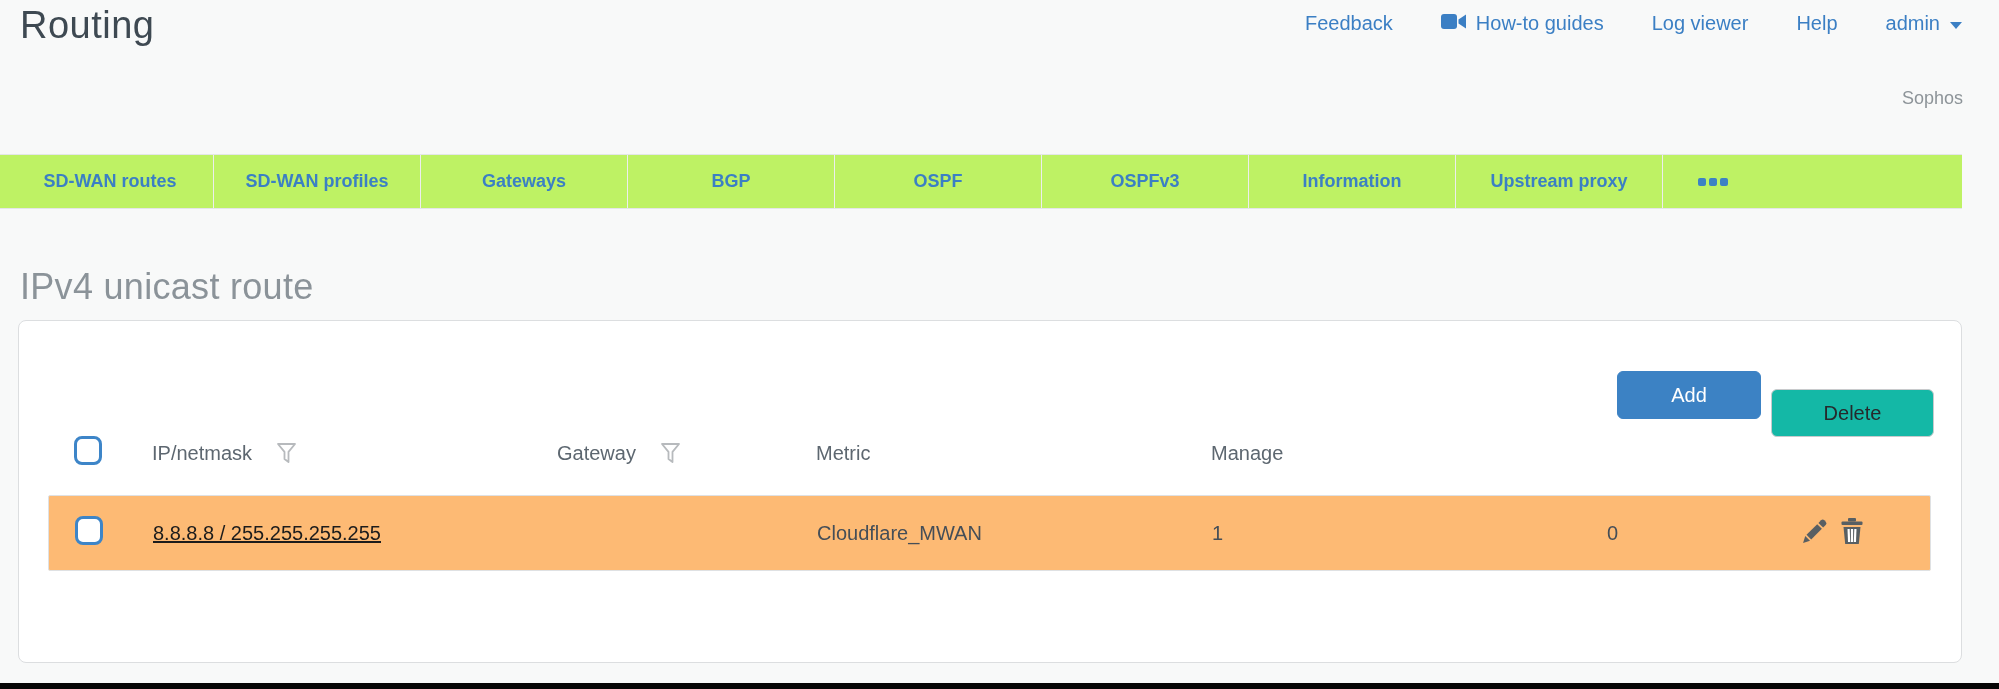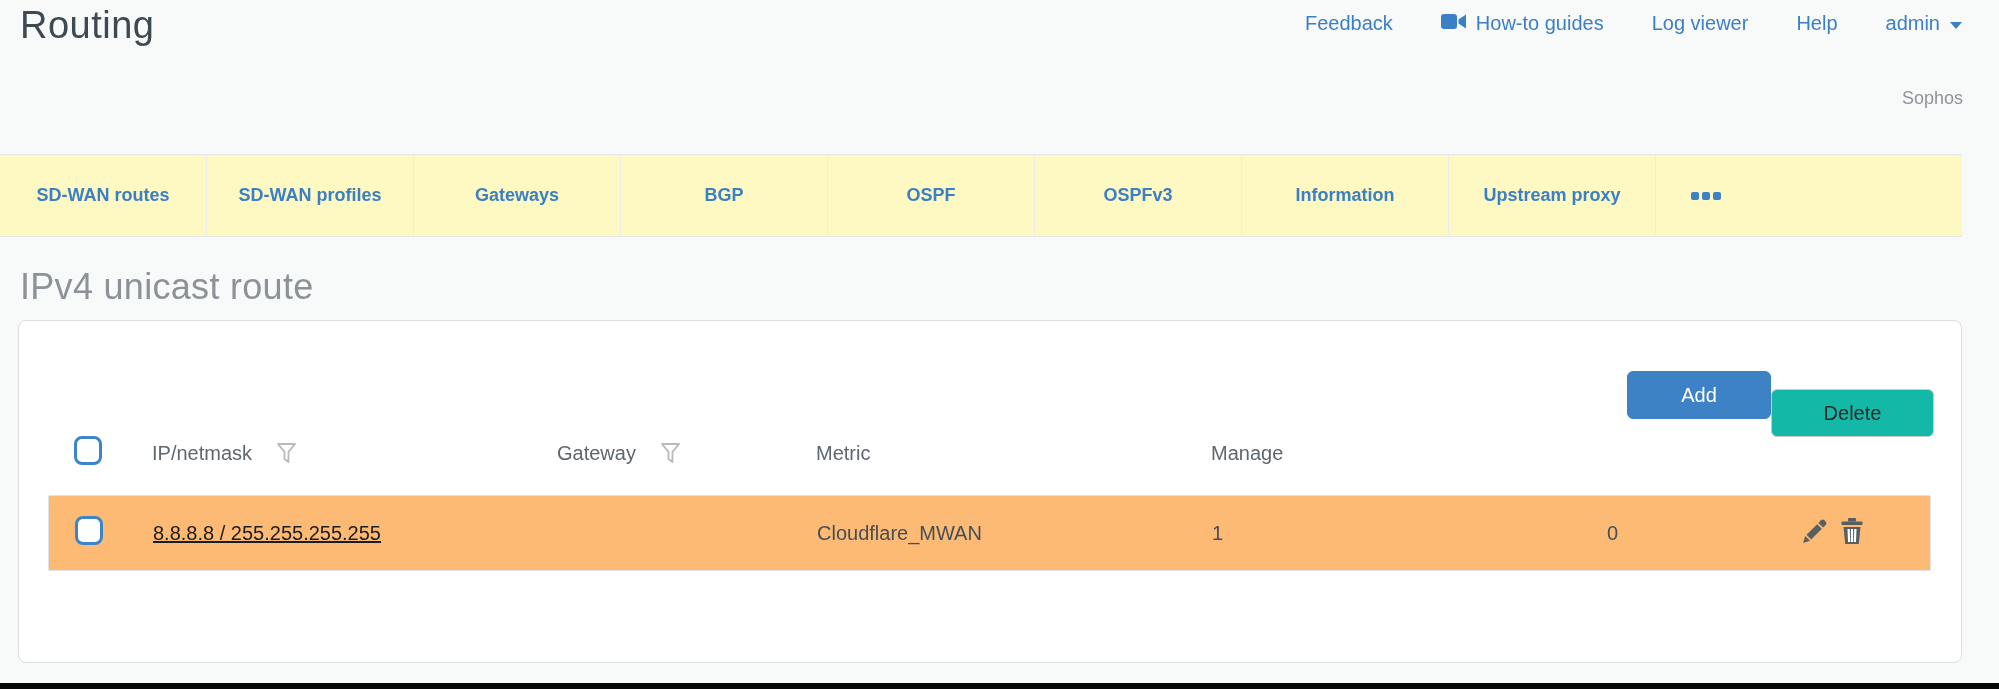--- a/index.html
+++ b/index.html
@@ -24,24 +24,25 @@
   }
   .topnav .navlink { display:flex; align-items:center; gap:9px; cursor:pointer; white-space:nowrap; }
   .brand {
     position:absolute; top:44px; right:36px;
     font-size:18px; color:#8d9499;margin-top:44px;
   }
 
   
   .tabbar {
     position:absolute; left:0; top:154px;
-    display:flex; width:1962px; height:83px;
-    background:#fef9c3;
+    display:flex; width:1962px; height:55px;
+    background:#bef264;
     border-top:1px solid #e4e6e8;
     border-bottom:1px solid #e4e6e8;
+    padding-left:7px;
   }
   .tab {
     width:207px; height:100%;
     display:flex; align-items:center; justify-content:center;
     font-size:18px; font-weight:bold; color:#3b7fc4;
     border-right:1px solid #ededee;
     cursor:pointer; position:relative; white-space:nowrap;
   }
   .tab.active { color:#17191b; }
   .tab.active::after {
@@ -58,21 +59,21 @@
   }
   .panel {
     position:absolute; left:18px; top:320px;
     width:1944px; height:343px;
     background:#fff;
     border:1px solid #dcdee0;
     border-radius:8px;
   }
 
   
-  .btn-row { position:absolute; top:50px; right:27px; display:flex; }
+  .btn-row { position:absolute; top:50px; right:27px; display:flex; gap:10px; }
   .btn {
     height:48px; border-radius:6px; font-size:20px;
     display:flex; align-items:center; justify-content:center; cursor:pointer;
   }
   .btn-add { width:144px; background:#3c82c4; border:1px solid #3c82c4; color:#fff; }
   .btn-delete { width:163px; background:#14b8a6; border:1px solid #c8cacc; color:#26292c;margin-top:18px; }
 
   
   .table-wrap { position:absolute; left:29px; top:110px; width:1883px; }
   .thead, .trow {

